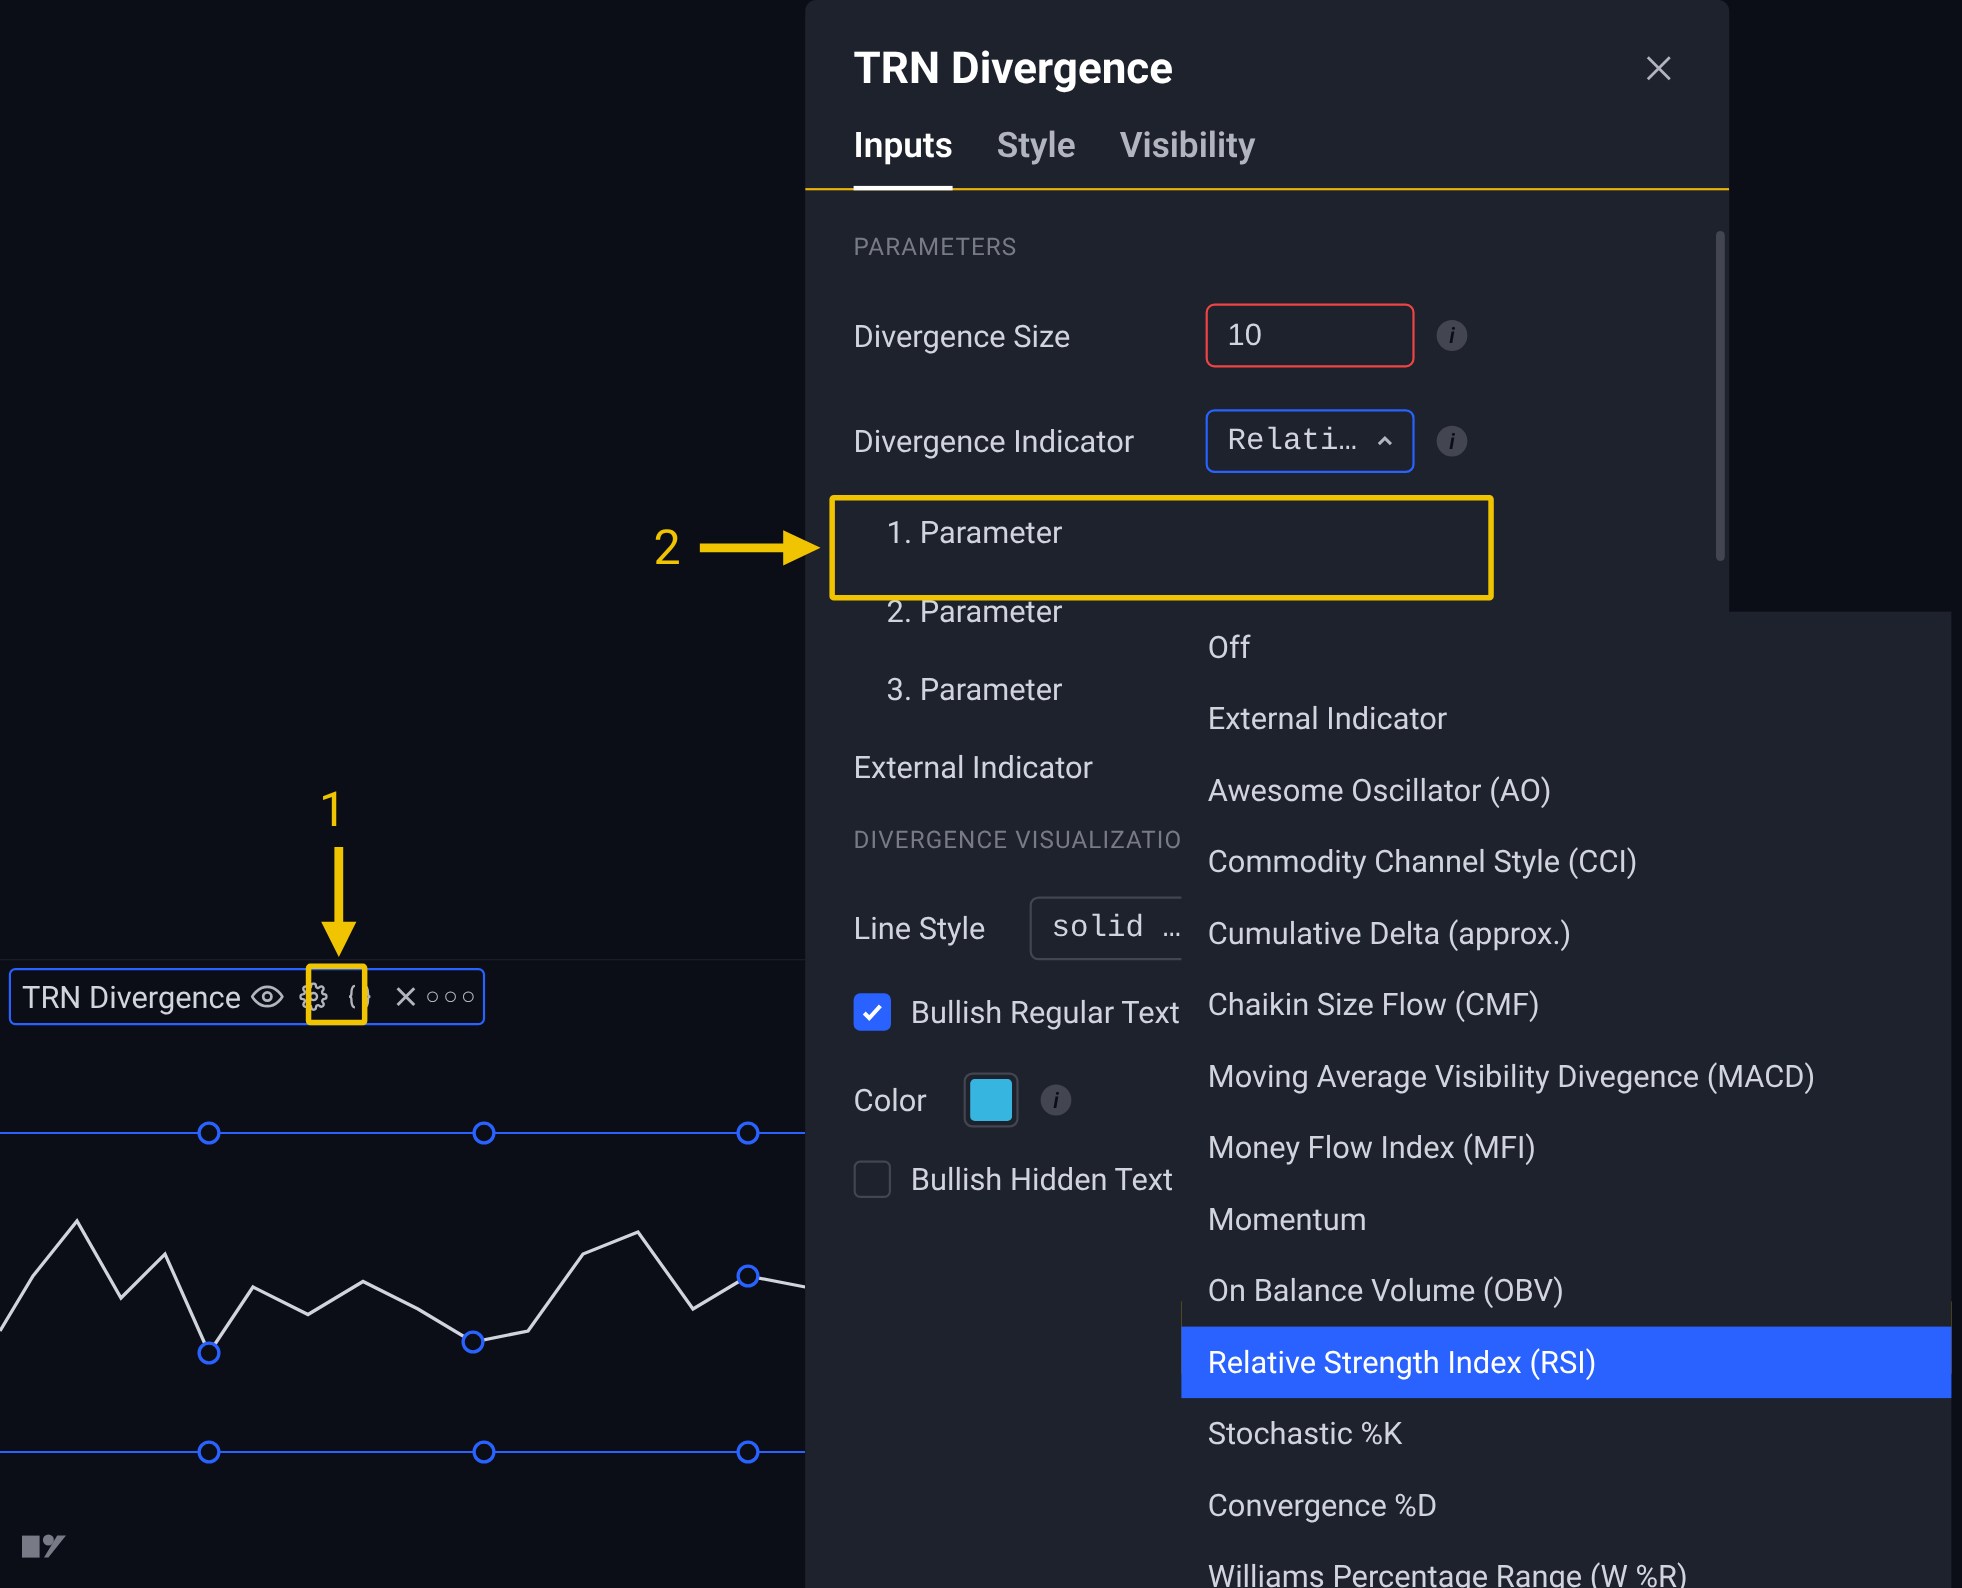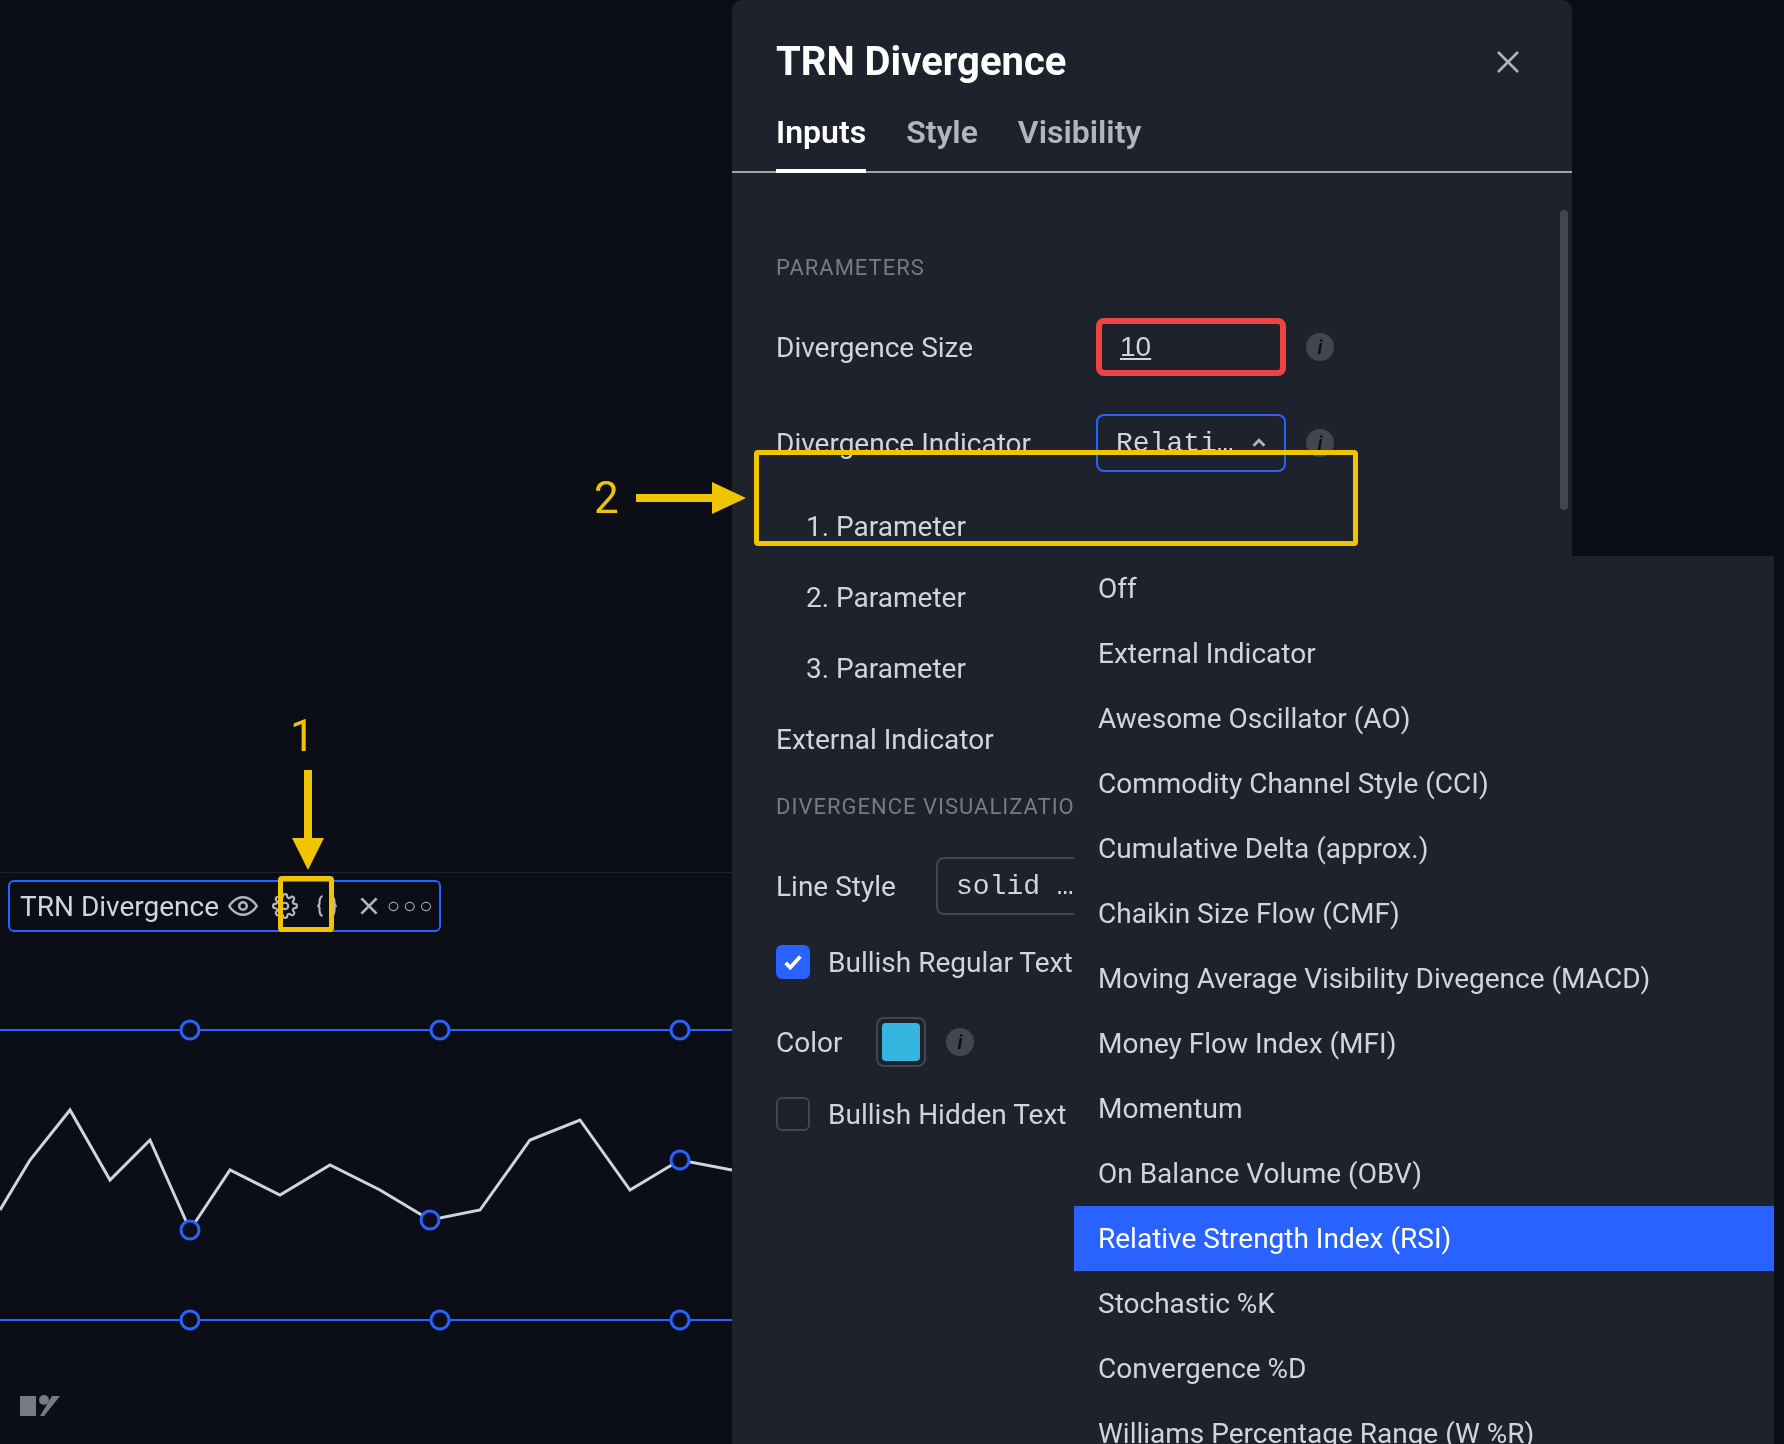--- a/index.html
+++ b/index.html
@@ -121,21 +121,21 @@
     display: flex; align-items: center; justify-content: center;
     color: #b2b5be;
     cursor: pointer;
   }
   .close-btn svg { width: 30px; height: 30px; }
 
   .tabs {
     display: flex;
     gap: 40px;
     padding: 0 44px;
-    border-bottom: 2px solid #a3a3a3;
+    border-bottom: 2px solid #eab308;
   }
   .tab {
     color: #b2b5be;
     font-size: 32px;
     font-weight: 600;
     padding-bottom: 18px;
     cursor: pointer;
   }
   .tab.active {
     color: #ffffff;
@@ -145,21 +145,20 @@
 
   .dialog-body {
     padding: 40px 44px 0 44px;
   }
   .section-label {
     color: #787b86;
     font-size: 22px;
     letter-spacing: 1px;
     margin-bottom: 38px;
     text-transform: uppercase;
-    margin-top: 42px;
   }
 
   .form-row {
     display: flex;
     align-items: center;
     margin-bottom: 38px;
     gap: 20px;
   }
   .form-label {
     color: #d1d4dc;
@@ -167,25 +166,24 @@
     width: 300px;
   }
   .form-label.indent {
     padding-left: 30px;
   }
   .text-input {
     width: 190px;
     height: 58px;
     padding: 0 18px;
     background: transparent;
-    border: 6px solid #ef4444;
+    border: 2px solid #ef4444;
     border-radius: 8px;
     color: #d1d4dc;
     font-size: 28px;
-    text-decoration: underline;
   }
   .select {
     width: 190px;
     height: 58px;
     padding: 0 14px 0 18px;
     border: 2px solid #2962ff;
     border-radius: 8px;
     color: #d1d4dc;
     font-size: 28px;
     display: flex;

